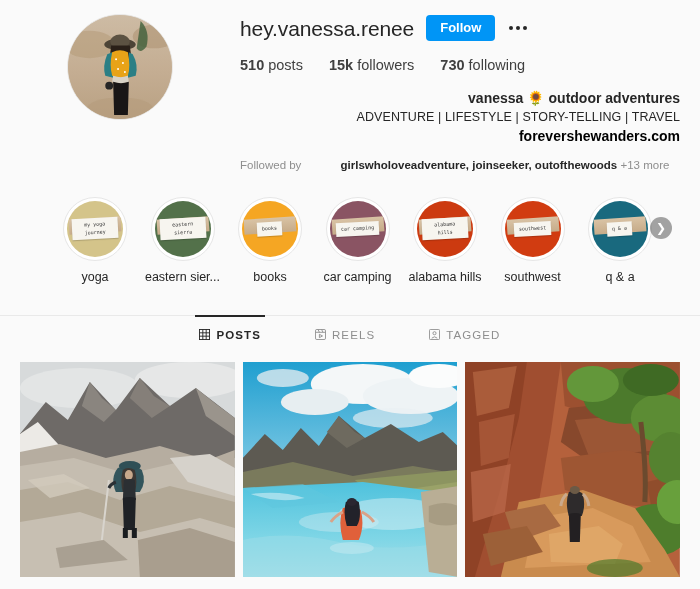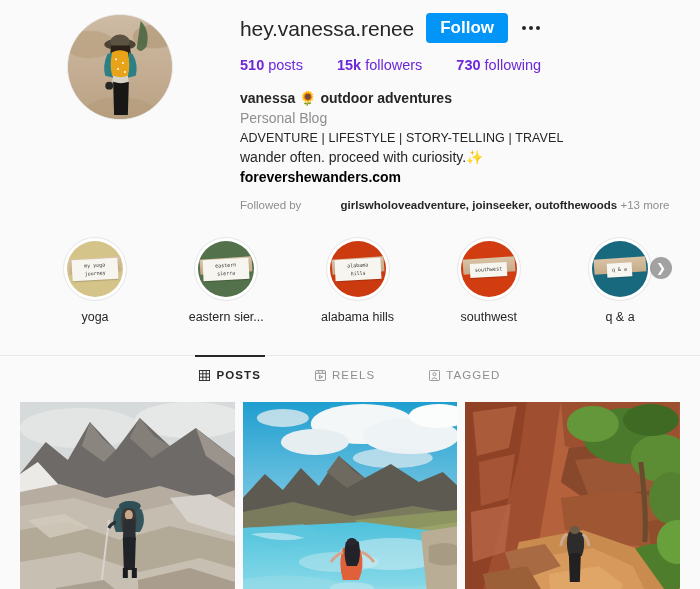--- a/index.html
+++ b/index.html
@@ -23,34 +23,34 @@
 
   .info-col { flex: 1; padding-right: 20px; padding-top: 4px; }
 
   .row-username { display: flex; align-items: center; gap: 12px; height: 32px; }
   .username {
     font-size: 21px; color: #262626; font-weight: 300;
     letter-spacing: -0.1px; line-height: 1;
   }
   .follow-btn {
     background: #0095f6; color: #fff; border: none; border-radius: 4px;
-    font-size: 17px; font-weight: bold; padding: 5px 14px;
+    font-size: 13px; font-weight: bold; padding: 5px 14px;
     cursor: pointer; line-height: 1.2;
   }
   .dots-btn {
     background: none; border: none; cursor: pointer;
     display: flex; align-items: center; gap: 3px; padding: 4px 2px;
   }
   .dots-btn i { width: 4px; height: 4px; border-radius: 50%; background: #262626; display: block; }
 
-  .row-stats { display: flex; gap: 34px; margin-top: 13px; font-size: 14.5px; color: #6d28d9; align-items: flex-end; }
+  .row-stats { display: flex; gap: 26px; margin-top: 13px; font-size: 14.5px; color: #404040; align-items: flex-end; }
   .row-stats b { font-weight: bold; }
   .stat { cursor: pointer; }
 
-  .bio { margin-top: 15px; font-size: 14px; color: #262626; line-height: 1.45; }
+  .bio { margin-top: 15px; font-size: 14px; color: #262626; line-height: 1.45; text-align: right; }
   .bio-name { font-weight: bold; }
   .bio-cat { color: #8e8e8e; font-weight: normal; }
   .bio-tags { letter-spacing: 0.1px; font-size: 12.5px; }
   .bio-link { color: #000000; font-weight: bold; text-decoration: none; display: inline-block; }
   .followed-by { margin-top: 12px; font-size: 11.5px; color: #8e8e8e; }
   .followed-by b { color: #262626; font-weight: bold; margin-left: 36px; }
 
   
   .highlights {
     display: flex; padding: 26px 40px 0 55px; gap: 0;
@@ -166,23 +166,21 @@
           <span>followers</span>
         </span>
         <span class="stat">
           <b>730</b>
           <span>following</span>
         </span>
       </div>
 
       <div class="bio">
         <div class="bio-name">vanessa 🌻 outdoor adventures</div>
-        <div class="bio-cat">Personal Blog</div>
         <div class="bio-tags">ADVENTURE | LIFESTYLE | STORY-TELLING | TRAVEL</div>
-        <div>wander often. proceed with curiosity.✨</div>
         <a class="bio-link" href="#">forevershewanders.com</a>
       </div>
 
       <div class="followed-by">
         <span>Followed by</span>
         <b>girlswholoveadventure, joinseeker, outofthewoods</b>
         <span>+13 more</span>
       </div>
 
     </div>
@@ -203,21 +201,39 @@
     <div class="hl">
       <div class="hl-ring">
         <div class="hl-cover" style="background:#53714a">
           <span class="tape"></span>
           <span class="hl-card">eastern sierra</span>
         </div>
       </div>
       <div class="hl-label">eastern sier...</div>
     </div>
 
-
+    <div class="hl">
+      <div class="hl-ring">
+        <div class="hl-cover" style="background:#f5a623">
+          <span class="tape"></span>
+          <span class="hl-card">books</span>
+        </div>
+      </div>
+      <div class="hl-label">books</div>
+    </div>
+
+    <div class="hl">
+      <div class="hl-ring">
+        <div class="hl-cover" style="background:#8a5463">
+          <span class="tape"></span>
+          <span class="hl-card">car camping</span>
+        </div>
+      </div>
+      <div class="hl-label">car camping</div>
+    </div>
 
     <div class="hl">
       <div class="hl-ring">
         <div class="hl-cover" style="background:#cc3a10">
           <span class="tape"></span>
           <span class="hl-card">alabama hills</span>
         </div>
       </div>
       <div class="hl-label">alabama hills</div>
     </div>

